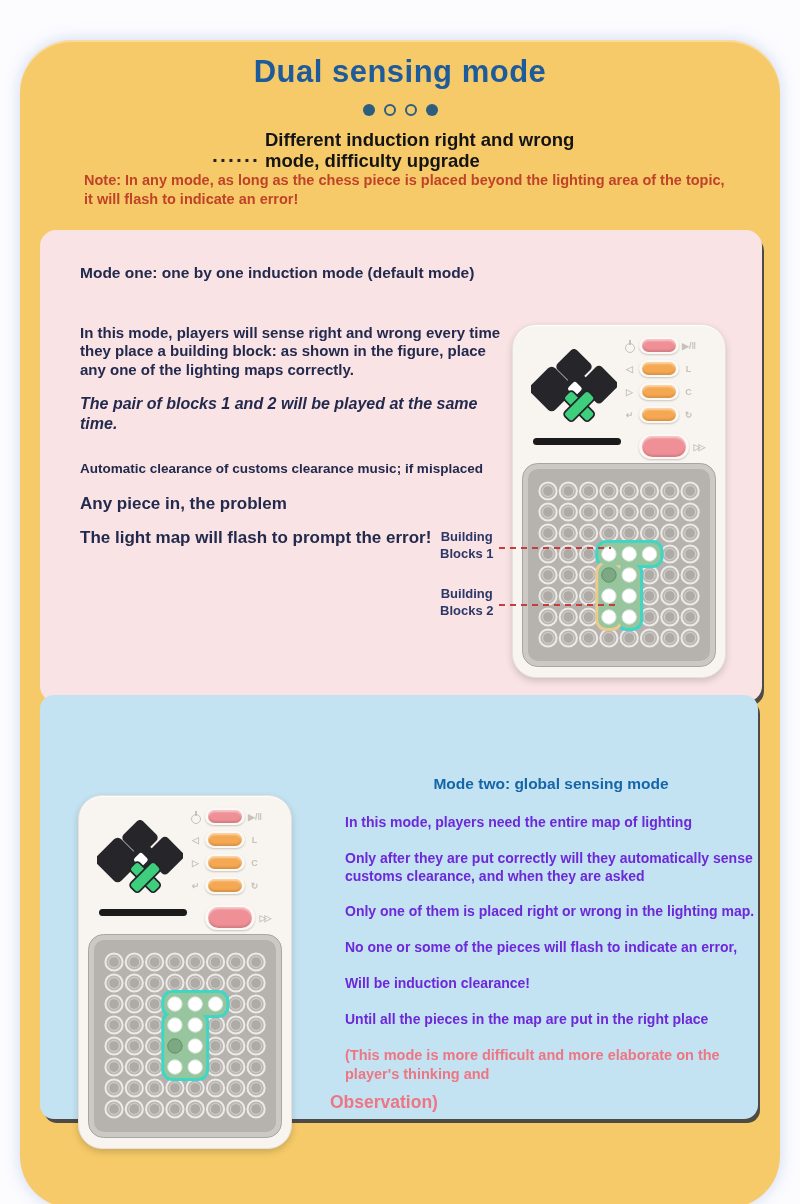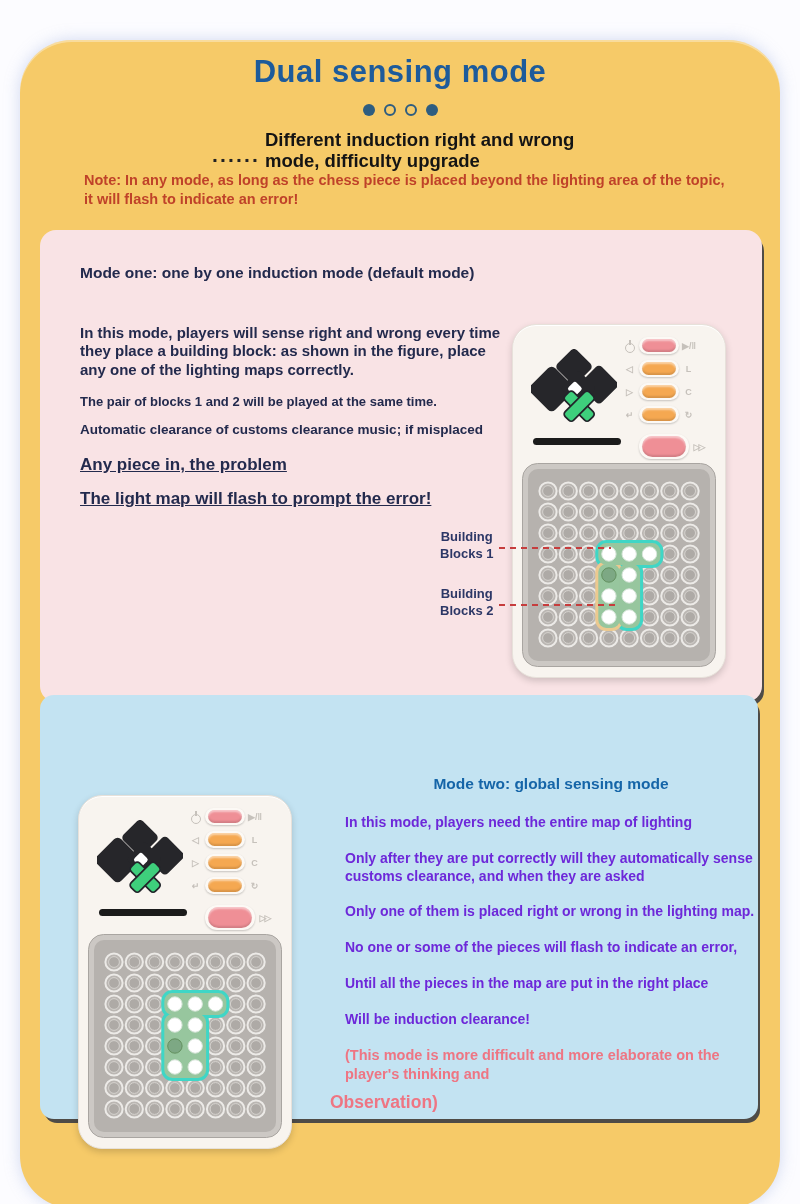--- a/index.html
+++ b/index.html
@@ -22,23 +22,23 @@
 
   
   .panel{position:absolute;left:20px;box-sizing:border-box;}
   .panel.pink{top:190px;width:722px;height:472px;background:#f9e3e5;border-radius:16px;
               box-shadow:3px 5px 0 -1px #4e4b47;}
   .panel.blue{top:655px;width:718px;height:424px;background:#c3e3f2;border-radius:14px;
               box-shadow:3px 5px 0 -1px #4e4b47;}
   .m1-heading{position:absolute;left:40px;top:34px;margin:0;font-size:15.5px;color:#232a4d;}
   .m1-paras{position:absolute;left:40px;top:94px;width:428px;color:#232a4d;}
   .p-body{font-size:15px;margin:0 0 15px;line-height:1.22;}
-  .p-small{font-size:13px;margin:0 0 10px;line-height:1.28;}
+  .p-small{font-size:16px;margin:0 0 25px;line-height:1.28;font-style:italic;}
   .p-medium{font-size:13.5px;margin:0 0 17px;line-height:1.28;}
-  .p-large{font-size:17px;margin:0 0 13px;line-height:1.22;text-decoration:underline;}
+  .p-large{font-size:17px;margin:0 0 13px;line-height:1.22;}
 
   .m2-heading{position:absolute;left:305px;top:80px;width:412px;margin:0;text-align:center;
               font-size:15.5px;color:#1565a8;}
   .m2-paras{position:absolute;left:305px;top:119px;width:418px;}
   .p-body2{font-size:14px;color:#6d28d9;margin:0 0 18px;line-height:1.27;}
   .p-pink{font-size:14.5px;color:#ee7583;margin:6px 0 10px;line-height:1.3;}
   .observation{position:absolute;left:290px;top:397px;margin:0;font-size:17.5px;color:#ee7583;}
 
   
   .blk-label{position:absolute;font-size:13px;color:#2c3766;line-height:1.3;white-space:pre-line;z-index:6;text-align:center;}
@@ -490,21 +490,21 @@
               <circle cx="86.9" cy="133" r="7.2" fill="#ffffff" stroke="#d9e6db" stroke-width="1"></circle>
               <circle cx="107.2" cy="133" r="7.2" fill="#ffffff" stroke="#d9e6db" stroke-width="1"></circle>
               <circle cx="86.9" cy="112" r="7.2" fill="#7da884" stroke="#63905f" stroke-width="1"></circle>
             </svg></div>
         </div>
       <div class="m2-paras">
           <p class="p-body2">In this mode, players need the entire map of lighting</p>
           <p class="p-body2">Only after they are put correctly will they automatically sense customs clearance, and when they are asked</p>
           <p class="p-body2">Only one of them is placed right or wrong in the lighting map.</p>
           <p class="p-body2">No one or some of the pieces will flash to indicate an error,</p>
+          <p class="p-body2">Will be induction clearance!</p>
           <p class="p-body2">Until all the pieces in the map are put in the right place</p>
-          <p class="p-body2">Will be induction clearance!</p>
           <p class="p-pink">(This mode is more difficult and more elaborate on the player's thinking and</p>
         </div>
       <p class="observation">Observation)</p>
     </section>
 
   </div>
 </div>
 
 </body></html>

